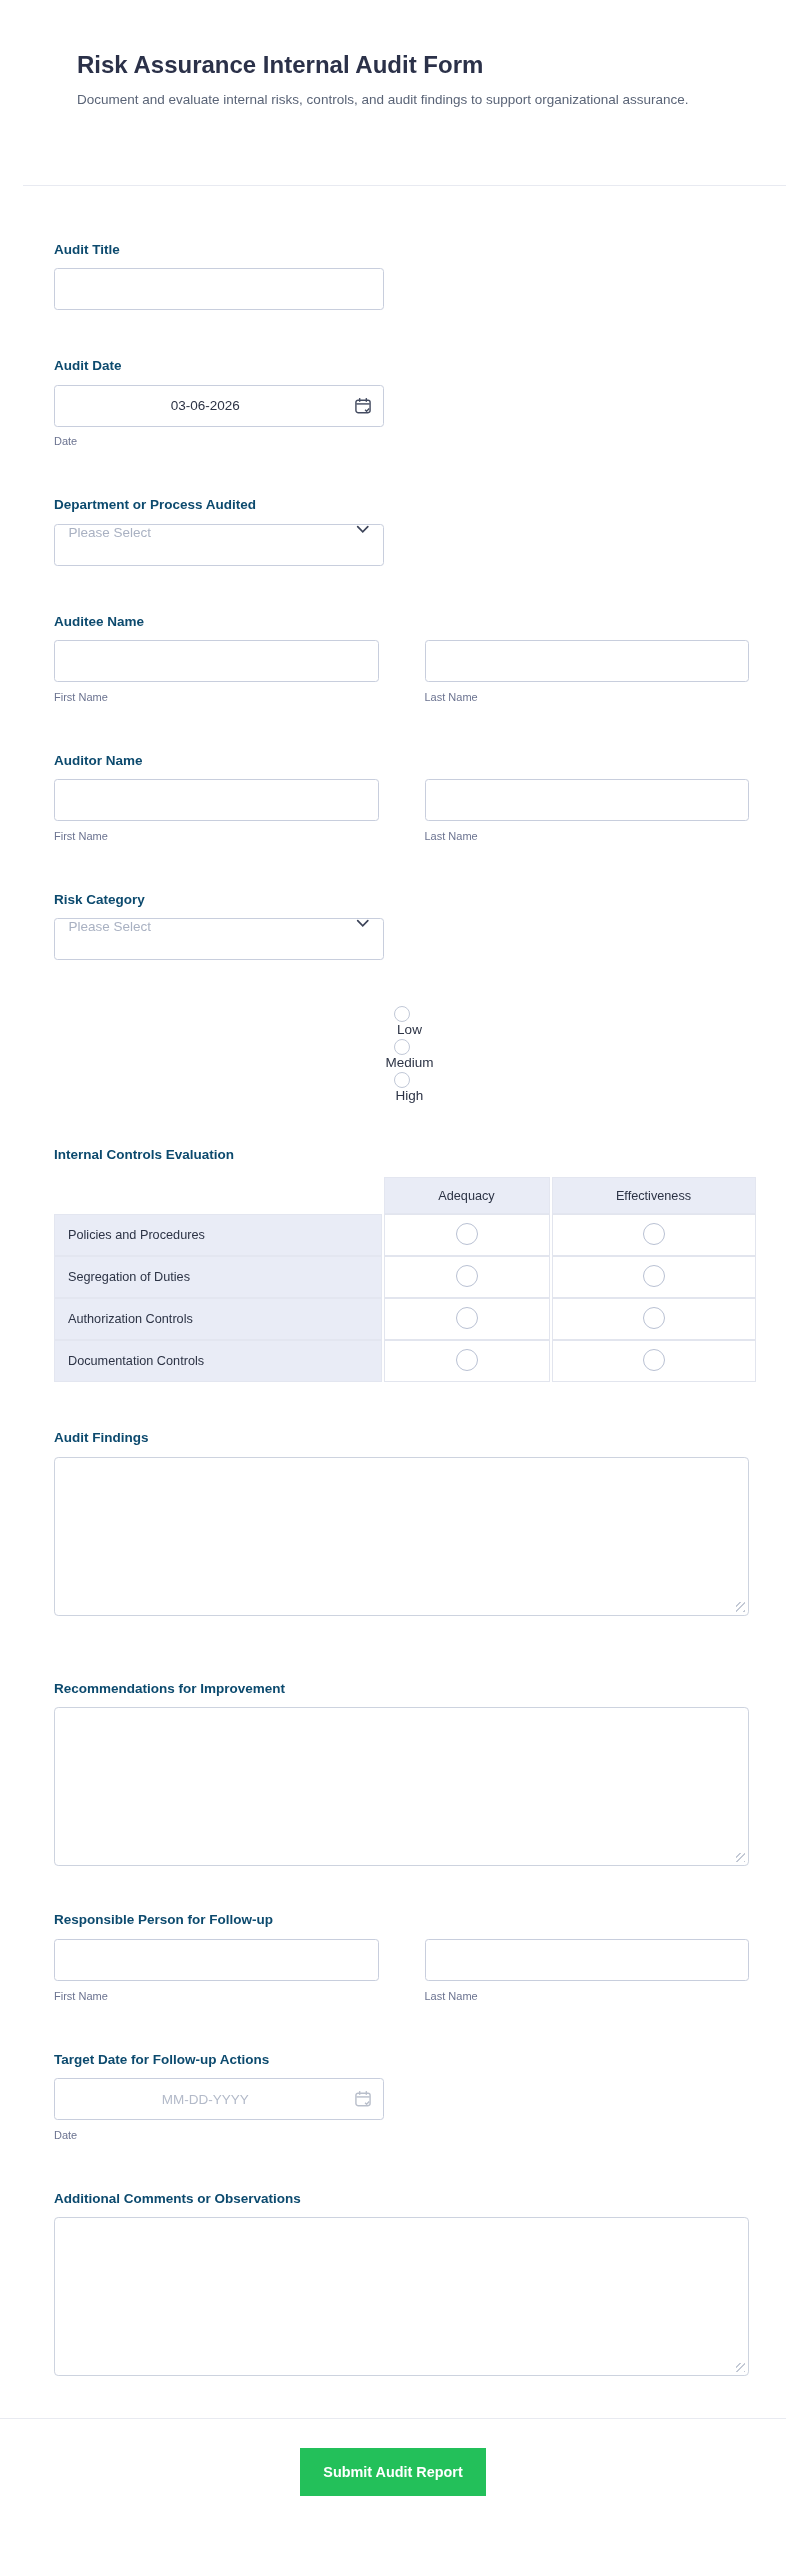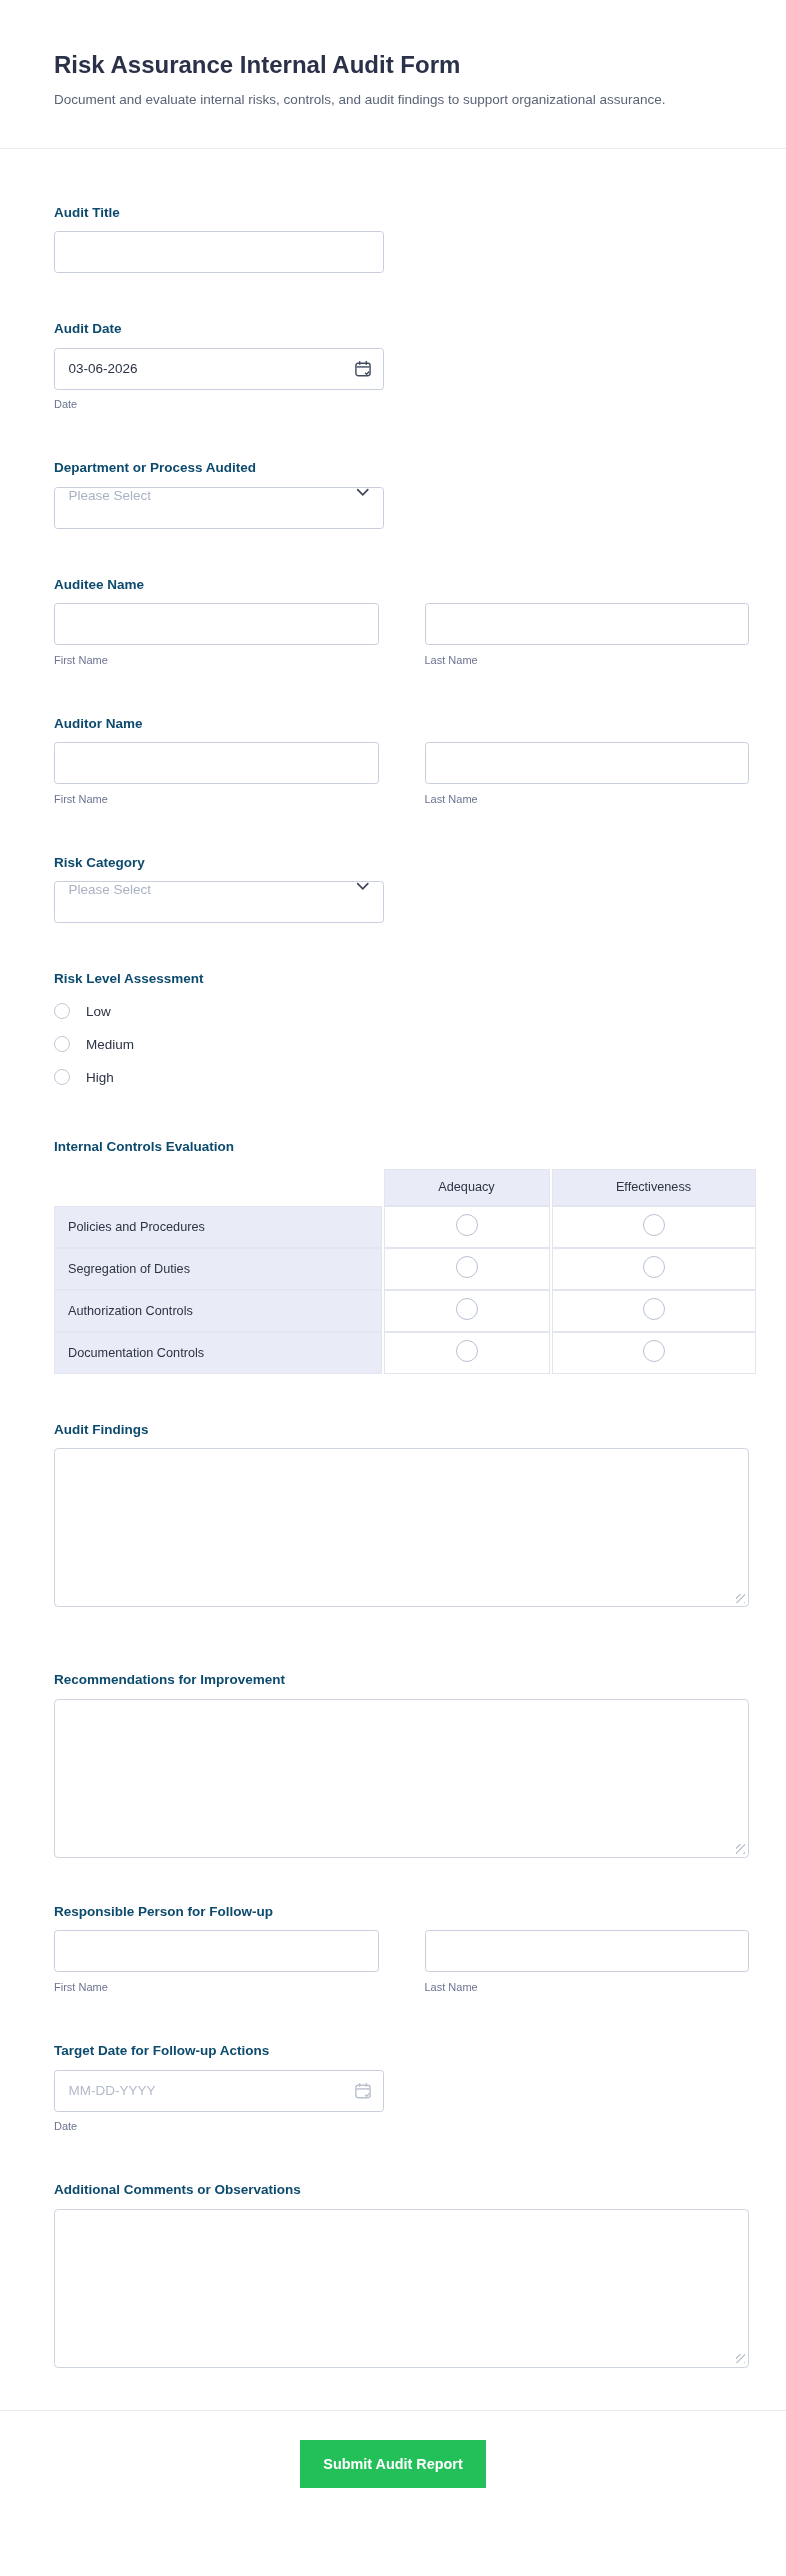--- a/index.html
+++ b/index.html
@@ -5,21 +5,21 @@
   * { box-sizing: border-box; margin: 0; padding: 0; }
   html,body { background:#fff; }
   body {
     font-family: "Liberation Sans", sans-serif;
     color:#2c3345;
     width:786px;
   }
   .page { width:786px; height:2576px; overflow:hidden; background:#fff; }
 
   
-  .form-header { padding:49px 54px 36px 54px; border-bottom:0.8px solid #e8eaf1; }
+  .form-header { padding:49px 54px 73px 54px; border-bottom:0.8px solid #e8eaf1;margin-left:23px; }
   .form-title { font-size:24px; font-weight:700; color:#2b3149; line-height:1.3; }
   .form-subtitle { margin-top:8.5px; font-size:13.5px; color:#5a6477; line-height:1.7; max-width:626px; }
 
   
   .form-area { padding:54px 37px 0 54px; }
   .q { margin-bottom:46px; }
   .q-label { font-size:13.5px; font-weight:600; color:#0c4a6e; line-height:20px; }
   .control-row { margin-top:8.5px; display:flex; gap:46px; }
   .control-row .half { flex:1; }
 
@@ -28,35 +28,35 @@
     font-family:"Liberation Sans", sans-serif; font-size:13.5px; color:#2c3345;
     padding:0 13.5px; background:#fff; outline:none;
   }
   .text-input::placeholder { color:#b3bac9; }
   .w-half-fixed { width:330px; }
 
   .sublabel { margin-top:7.6px; font-size:11px; color:#6b7390; line-height:15px; }
 
   
   .date-wrap { position:relative; width:330px; margin-top:8.5px; }
-  .date-wrap .text-input { padding-right:41px; }
+  .date-wrap .text-input { padding-right:41px;text-align:center; }
   .cal-icon { position:absolute; right:11px; top:11px; width:20px; height:20px; pointer-events:none; }
 
   
   .select {
     margin-top:8.5px; width:330px; height:42px; border:0.8px solid #c8cedd; border-radius:3.4px;
     display:flex; align-items:flex-start; justify-content:space-between; padding:0 13.5px;
     background:#fff; cursor:pointer;
   }
   .select .ph { font-size:13.5px; color:#a9b1c2; }
   .chev { width:13.5px; height:8.5px; }
 
   
   .radio-group { margin-top:8.5px; }
-  .radio-opt { display:flex; align-items:center; height:27px; margin-bottom:6px; }
+  .radio-opt { display:flex; align-items:center; height:27px; margin-bottom:6px;flex-direction:column; }
   .radio-circle {
     width:16px; height:16px; border-radius:50%; border:1.7px solid #c1c8d7; background:#fff;
     flex:0 0 auto; cursor:pointer;
   }
   .radio-opt .opt-label { margin-left:16px; font-size:13.5px; color:#2c3345; }
 
   
   .matrix { margin-top:12px; border-collapse:separate; border-spacing:2.5px 0.8px; table-layout:fixed; width:700px; margin-left:-2.5px; }
   .matrix col.c-label { width:328px; }
   .matrix col.c-adq { width:166px; }
@@ -178,21 +178,20 @@
       <div class="q-label">Risk Category</div>
       <div class="select">
         <span class="ph">Please Select</span>
         <svg class="chev" viewBox="0 0 16 10" fill="none" stroke="#3b4358" stroke-width="2" stroke-linecap="round">
           <path d="M2 2 L8 8 L14 2"></path>
         </svg>
       </div>
     </div>
 
     <div class="q">
-      <div class="q-label">Risk Level Assessment</div>
       <div class="radio-group">
         <div class="radio-opt">
           <span class="radio-circle"></span>
           <span class="opt-label">Low</span>
         </div>
         <div class="radio-opt">
           <span class="radio-circle"></span>
           <span class="opt-label">Medium</span>
         </div>
         <div class="radio-opt">

